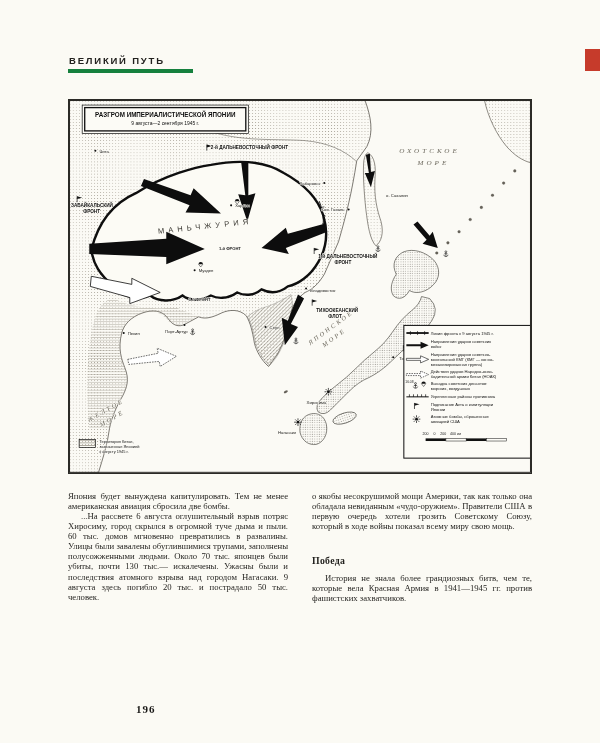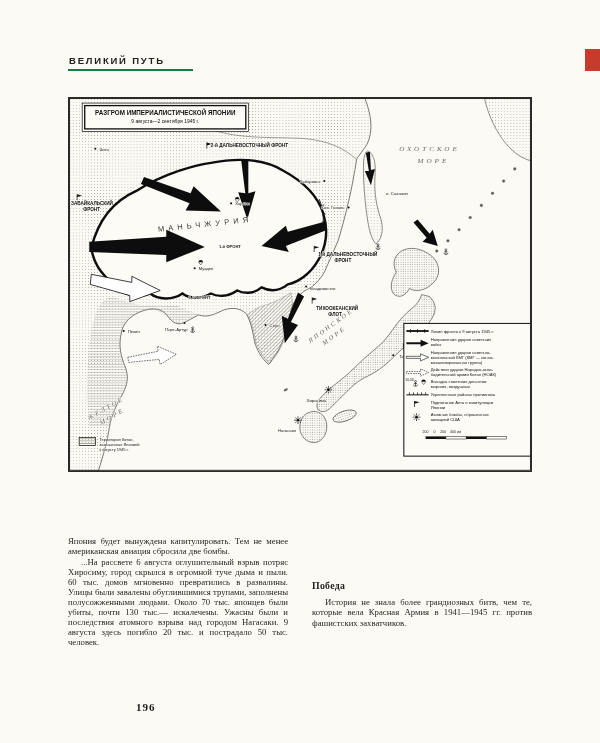--- a/index.html
+++ b/index.html
@@ -7,21 +7,21 @@
   .page{
     position:relative; width:600px; height:743px; margin:0 auto;
     background:#fbfaf4; color:#1d1c1a; overflow:hidden;
   }
   .content{ padding:50px 68px 0 68px; }
   .running-header{
     display:inline-block;
     font-family:"Liberation Sans", sans-serif;
     font-size:9.5px; font-weight:bold; letter-spacing:1.8px;
     color:#22211e;
-    border-bottom:2px solid #15803d;
+    border-bottom:4px solid #15803d;
     padding:0 28px 3px 1px;
   }
   .red-tab{
     position:absolute; right:0; top:49px; width:15px; height:22px;
     background:#c63b2b;
   }
   .map-frame{
     margin-top:26px; border:1.3px solid #2b2a26; background:#fbfaf5;
   }
   .map-frame svg{ display:block; width:100%; height:auto; }
@@ -42,21 +42,21 @@
   .m-title1{ font-family:"Liberation Sans",sans-serif; font-weight:bold; font-size:6.2px; fill:#101010; text-anchor:middle; }
   .m-title2{ font-family:"Liberation Sans",sans-serif; font-size:4.9px; fill:#101010; text-anchor:middle; }
   .m-legend{ font-family:"Liberation Sans",sans-serif; font-size:4.1px; fill:#161616; }
   .m-legend-sm{ font-family:"Liberation Sans",sans-serif; font-size:3.2px; fill:#161616; }
   .m-scale{ font-family:"Liberation Sans",sans-serif; font-size:3.5px; fill:#161616; white-space:pre; }
   .m-foot{ font-family:"Liberation Sans",sans-serif; font-size:3.9px; fill:#161616;
            paint-order:stroke; stroke:#fbfaf5; stroke-width:0.6px; }
 
   .article{
     display:flex; gap:24px; margin-top:17px; height:206px;
-    font-size:8.7px; line-height:1.16; text-align:justify; color:#201f1c;align-items:center;
+    font-size:8.7px; line-height:1.16; text-align:justify; color:#201f1c;
   }
   .article .col{ width:220px; }
   .article p{ text-indent:13px; }
   .article p.cont{ text-indent:0; }
   .section-heading{
     font-size:9.8px; font-weight:bold; text-align:left;
     margin:24px 0 6px 0; letter-spacing:0.3px;
   }
   .page-number{
     margin:6px 0 0 68px; font-weight:bold; font-size:11px; letter-spacing:1px; color:#1b1a18;
@@ -314,20 +314,21 @@
         <rect x="0.5" y="0.5" width="455" height="367" fill="none" stroke="#2b2a26" stroke-width="1"></rect>
       </svg>
     </div>
 
     <div class="article">
       <div class="col">
         <p class="cont">Япония будет вынуждена капитулировать. Тем не менее американская авиация сбросила две бомбы.</p>
         <p>...На рассвете 6 августа оглушительный взрыв потряс Хиросиму, город скрылся в огромной туче дыма и пыли. 60 тыс. домов мгновенно превратились в развалины. Улицы были завалены обуглившимися трупами, заполнены полусожженными людьми. Около 70 тыс. японцев были убиты, почти 130 тыс.— искалечены. Ужасны были и последствия атомного взрыва над городом Нагасаки. 9 августа здесь погибло 20 тыс. и пострадало 50 тыс. человек.</p>
       </div>
       <div class="col">
+        <p class="cont">о якобы несокрушимой мощи Америки, так как только она обладала невиданным «чудо-оружием». Правители США в первую очередь хотели грозить Советскому Союзу, который в ходе войны показал всему миру свою мощь.</p>
         <h3 class="section-heading">Победа</h3>
         <p>История не знала более грандиозных битв, чем те, которые вела Красная Армия в 1941—1945 гг. против фашистских захватчиков.</p>
       </div>
     </div>
 
     <div class="page-number">196</div>
   </div>
 </div>
 
 </body></html>

